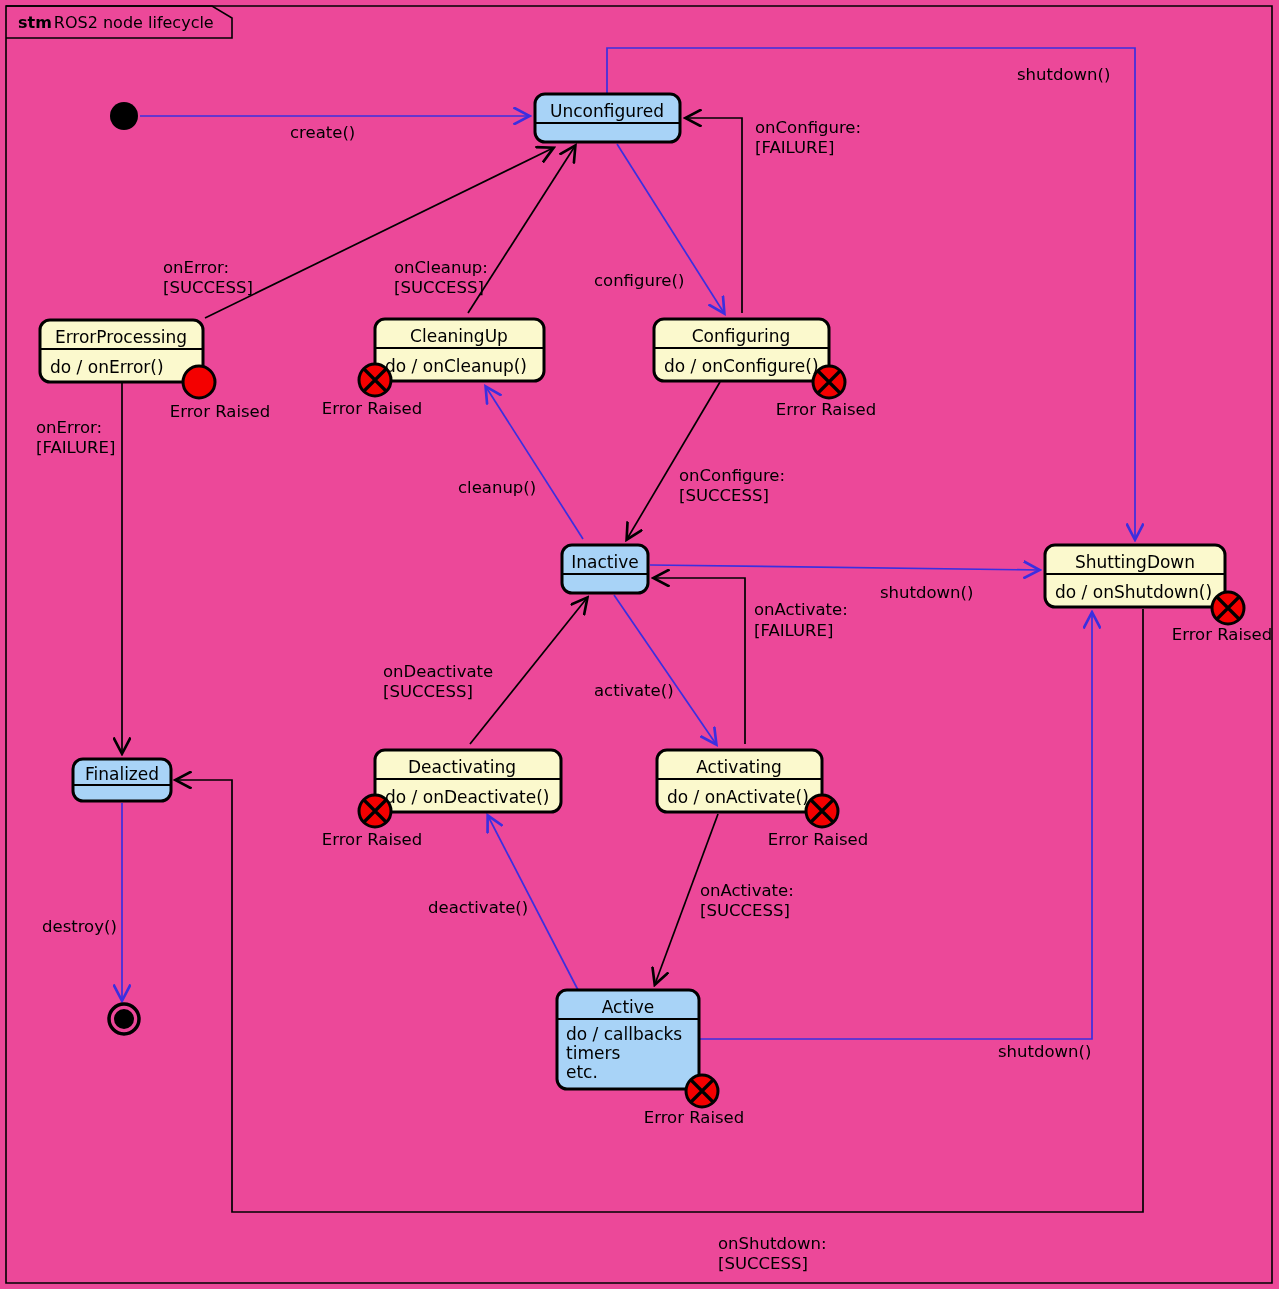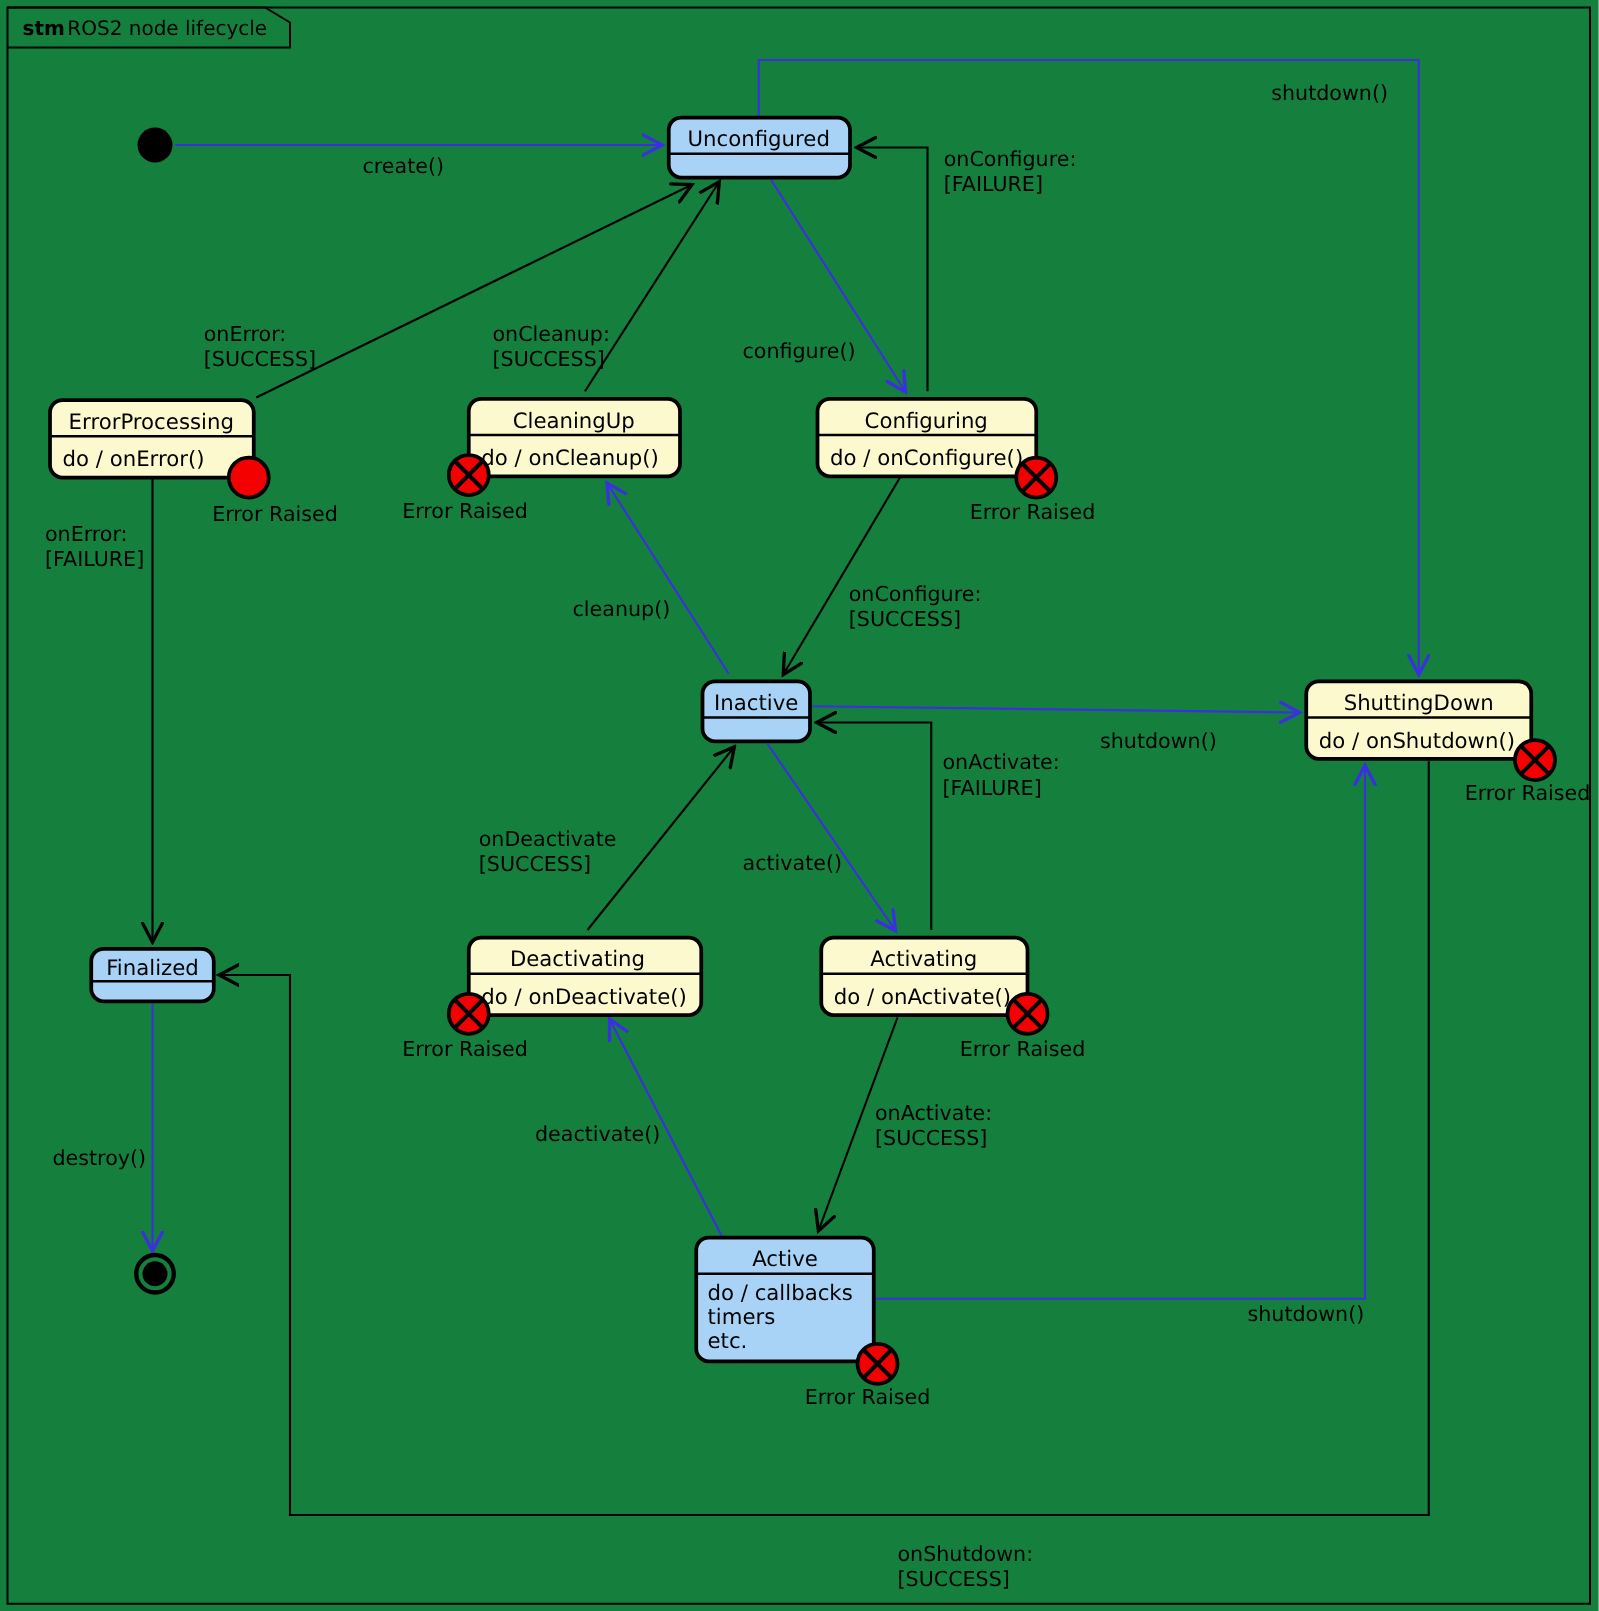--- a/index.html
+++ b/index.html
@@ -7,21 +7,21 @@
     padding: 0;
     background: #ffffff;
   }
   body {
     font-family: "DejaVu Sans", sans-serif;
   }
   #stage {
     position: relative;
     width: 1279px;
     height: 1289px;
-    background: #15803d;
+    background: #ec4899;
     overflow: hidden;
   }
   svg.diagram {
     position: absolute;
     left: 0;
     top: 0;
     width: 1279px;
     height: 1289px;
   }
   .frame-line {

